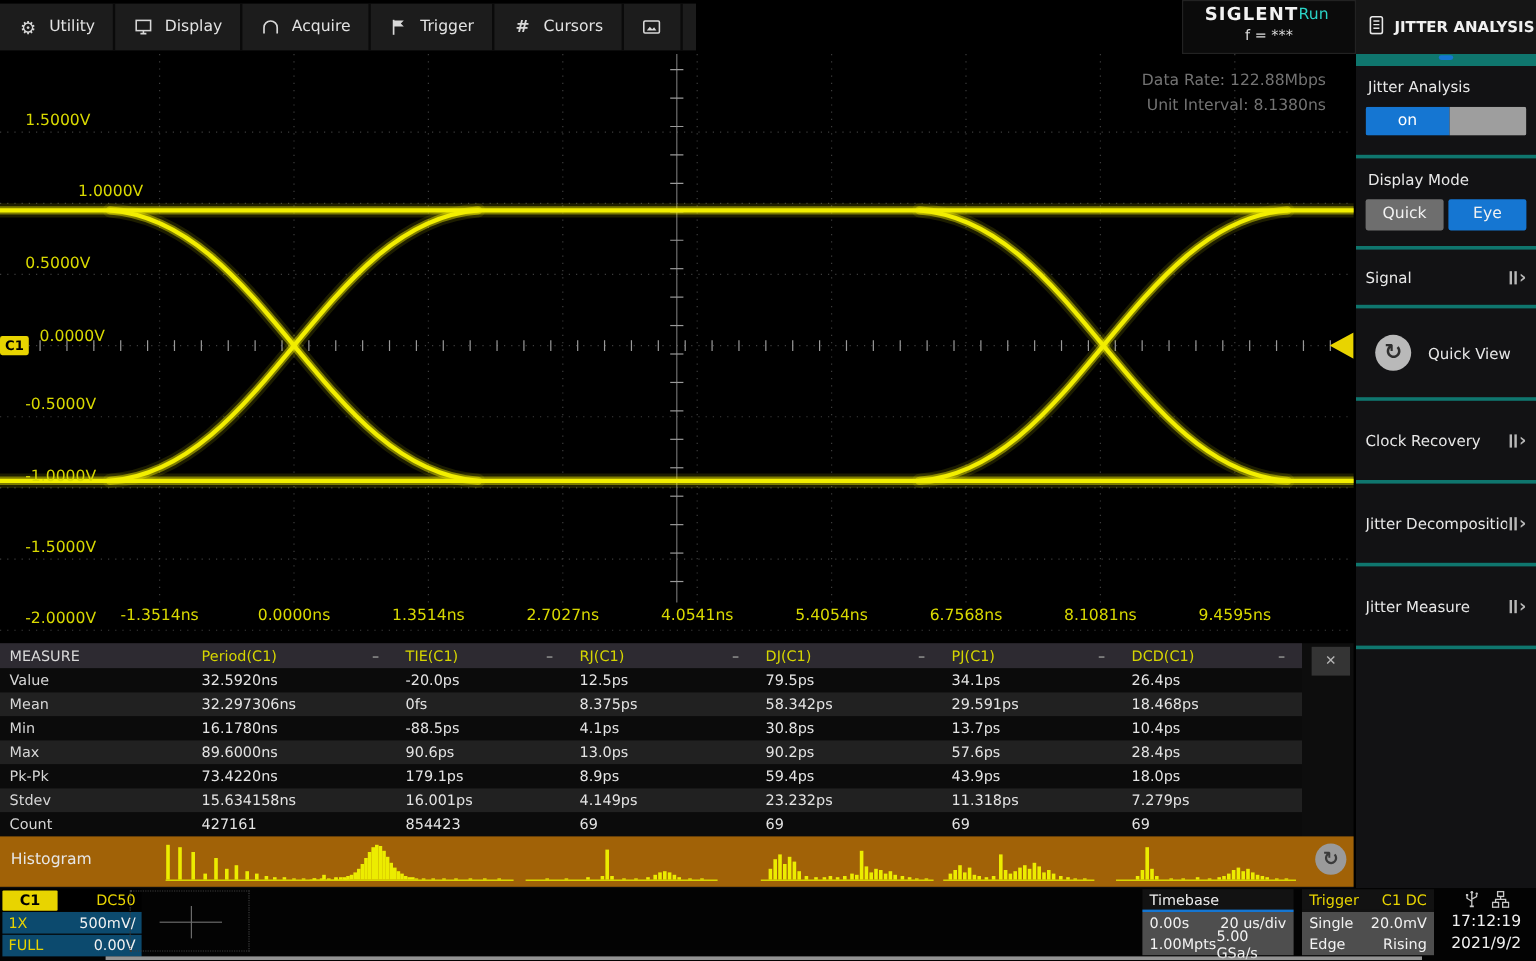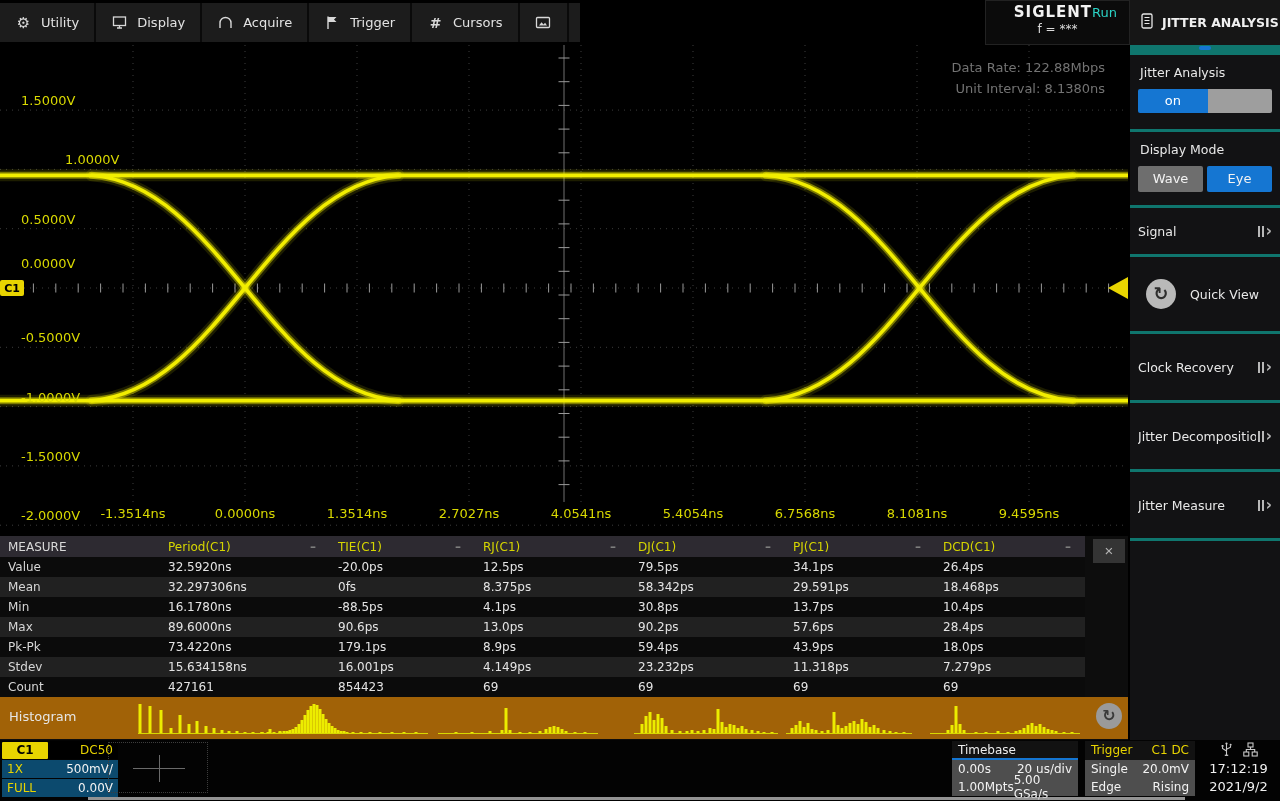--- a/index.html
+++ b/index.html
@@ -6,21 +6,21 @@
   html,body{width:1280px;height:801px;background:#000;font-family:"DejaVu Sans",sans-serif;overflow:hidden}
   #screen{position:relative;width:1280px;height:801px;background:#000}
 
   
   .topbar{position:absolute;left:0;top:0;width:1130px;height:45px;background:#000}
   .menustrip{position:absolute;left:0;top:3px;height:39px;width:580px;background:#1c1c1c;display:flex;align-items:stretch}
   .mi{display:flex;align-items:center;gap:9px;padding:0 15px;border-right:2px solid #0a0a0a;cursor:default}
   .mi .lab{font-size:13px;color:#e2e2e2;white-space:nowrap}
   .mi .ic{display:inline-flex;align-items:center;justify-content:center;width:17px;color:#d8d8d8}
   .brand{position:absolute;left:985px;top:0;width:145px;height:45px;background:#0b0b0b;border:1px solid #222;display:flex;flex-direction:column}
-  .brand-row{display:flex;align-items:center;justify-content:flex-end;padding:2px 8px 0 8px}
+  .brand-row{display:flex;align-items:center;justify-content:center;padding:2px 8px 0 8px}
   .logo{font-size:15px;font-weight:bold;letter-spacing:1px;color:#f2f2f2}
   .run{font-size:13px;color:#2bd3c6;padding-right:4px}
   .freq{font-size:12px;color:#dcdcdc;text-align:center;margin-top:1px}
 
   
   .plot{position:absolute;left:0;top:45px;width:1128px;height:490px;background:#000}
   .plot svg{position:absolute;left:0;top:0}
   .gdot{stroke:#3c3c3c;stroke-width:1;stroke-dasharray:1 5}
   .gsolid{stroke:#707070;stroke-width:1}
   .gtick{stroke:#9a9a9a;stroke-width:1}
@@ -265,21 +265,21 @@
         <g>
           <rect x="0" y="235.0" width="24" height="16" rx="2" fill="#e8d400"></rect>
           <text x="12" y="247.0" text-anchor="middle" font-size="11" font-weight="bold" fill="#000">C1</text>
         </g>
         <polygon points="1128,232.0 1128,254.0 1108,243.0" fill="#e8d400"></polygon>
       </svg>
     <div id="labels">
         <div class="ylab" style="top: 48.1px;">1.5000V</div>
         <div class="ylab" style="top: 107.4px; margin-left: 44px;">1.0000V</div>
         <div class="ylab" style="top: 166.7px;">0.5000V</div>
-        <div class="ylab" style="top: 211px;">0.0000V</div>
+        <div class="ylab" style="top: 228px; margin-left: 12px;">0.0000V</div>
         <div class="ylab" style="top: 285.3px;">-0.5000V</div>
         <div class="ylab" style="top: 344.6px;">-1.0000V</div>
         <div class="ylab" style="top: 403.9px;">-1.5000V</div>
         <div class="ylab" style="top: 463.2px;">-2.0000V</div>
         <div class="xlab" style="left: 133px; top: 461px;">-1.3514ns</div>
         <div class="xlab" style="left: 245px; top: 461px;">0.0000ns</div>
         <div class="xlab" style="left: 357px; top: 461px;">1.3514ns</div>
         <div class="xlab" style="left: 468.992px; top: 461px;">2.7027ns</div>
         <div class="xlab" style="left: 580.992px; top: 461px;">4.0541ns</div>
         <div class="xlab" style="left: 692.983px; top: 461px;">5.4054ns</div>
@@ -559,21 +559,21 @@
       <div class="lbl">Jitter Analysis</div>
       <div class="toggle">
         <div class="t-on">on</div>
         <div class="t-off"></div>
       </div>
     </div>
 
     <div class="card c2h">
       <div class="lbl">Display Mode</div>
       <div class="seg">
-        <div class="wave">Wave</div>
+        <div class="wave">Quick</div>
         <div class="eye">Eye</div>
       </div>
     </div>
 
     <div class="card c3h">
       <div class="navrow">
         <span class="nlab">Signal</span>
         <span class="ar">
             <i></i>
             <i></i>

